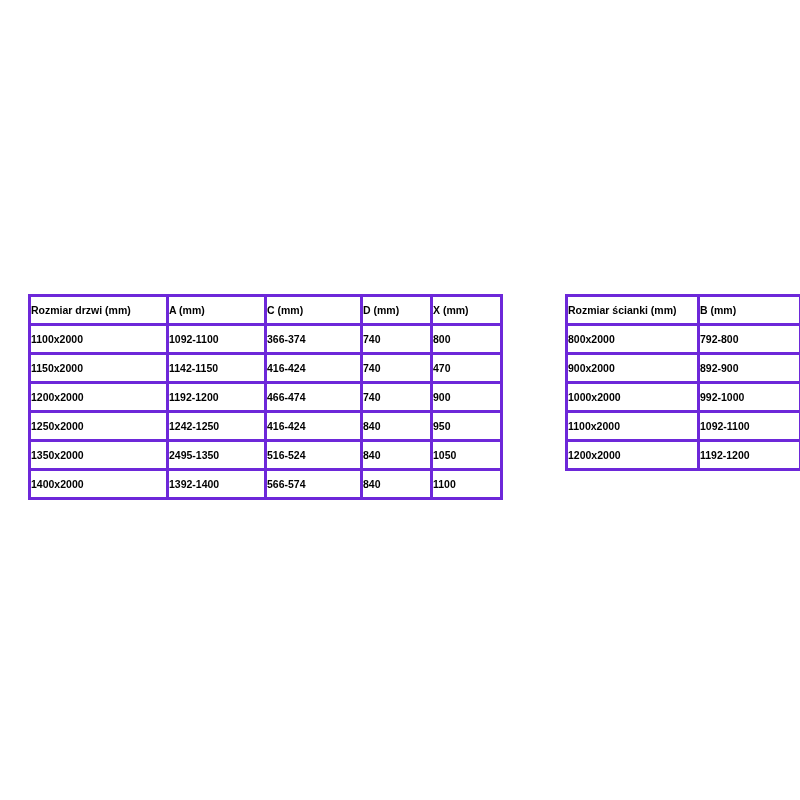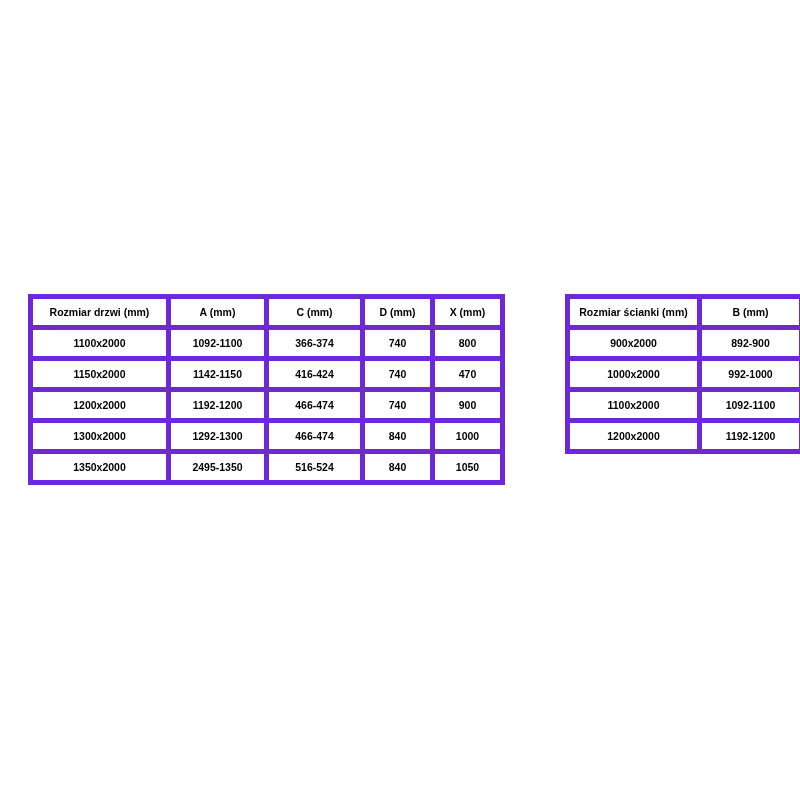--- a/index.html
+++ b/index.html
@@ -18,22 +18,22 @@
     position: relative;
     width: 800px;
     height: 800px;
   }
   table.spec {
     position: absolute;
     border-collapse: collapse;
     table-layout: fixed;
   }
   table.spec td, table.spec th {
-    border: 5px solid #6d28d9;
-    text-align: center;
+    border: 3px solid #6d28d9;
+    text-align: left;
     vertical-align: middle;
     font-size: 10.5px;
     font-weight: bold;
     color: #000000;
     padding: 0;
     height: 26px;
     line-height: 26px;
     white-space: nowrap;
   }
   
@@ -95,48 +95,59 @@
         <td>470</td>
       </tr>
       <tr>
         <td>1200x2000</td>
         <td>1192-1200</td>
         <td>466-474</td>
         <td>740</td>
         <td>900</td>
       </tr>
       <tr>
-        <td>1300x2000</td>
-        <td>1292-1300</td>
-        <td>466-474</td>
+        <td>1250x2000</td>
+        <td>1242-1250</td>
+        <td>416-424</td>
         <td>840</td>
-        <td>1000</td>
+        <td>950</td>
       </tr>
       <tr>
         <td>1350x2000</td>
         <td>2495-1350</td>
         <td>516-524</td>
         <td>840</td>
         <td>1050</td>
+      </tr>
+      <tr>
+        <td>1400x2000</td>
+        <td>1392-1400</td>
+        <td>566-574</td>
+        <td>840</td>
+        <td>1100</td>
       </tr>
     </tbody>
   </table>
 
   <table class="spec" id="walls-table">
     <colgroup>
       <col class="w0">
         <col class="w1">
     </colgroup>
     <thead>
       <tr>
         <th>Rozmiar ścianki (mm)</th>
         <th>B (mm)</th>
       </tr>
     </thead>
     <tbody>
+      <tr>
+        <td>800x2000</td>
+        <td>792-800</td>
+      </tr>
       <tr>
         <td>900x2000</td>
         <td>892-900</td>
       </tr>
       <tr>
         <td>1000x2000</td>
         <td>992-1000</td>
       </tr>
       <tr>
         <td>1100x2000</td>

